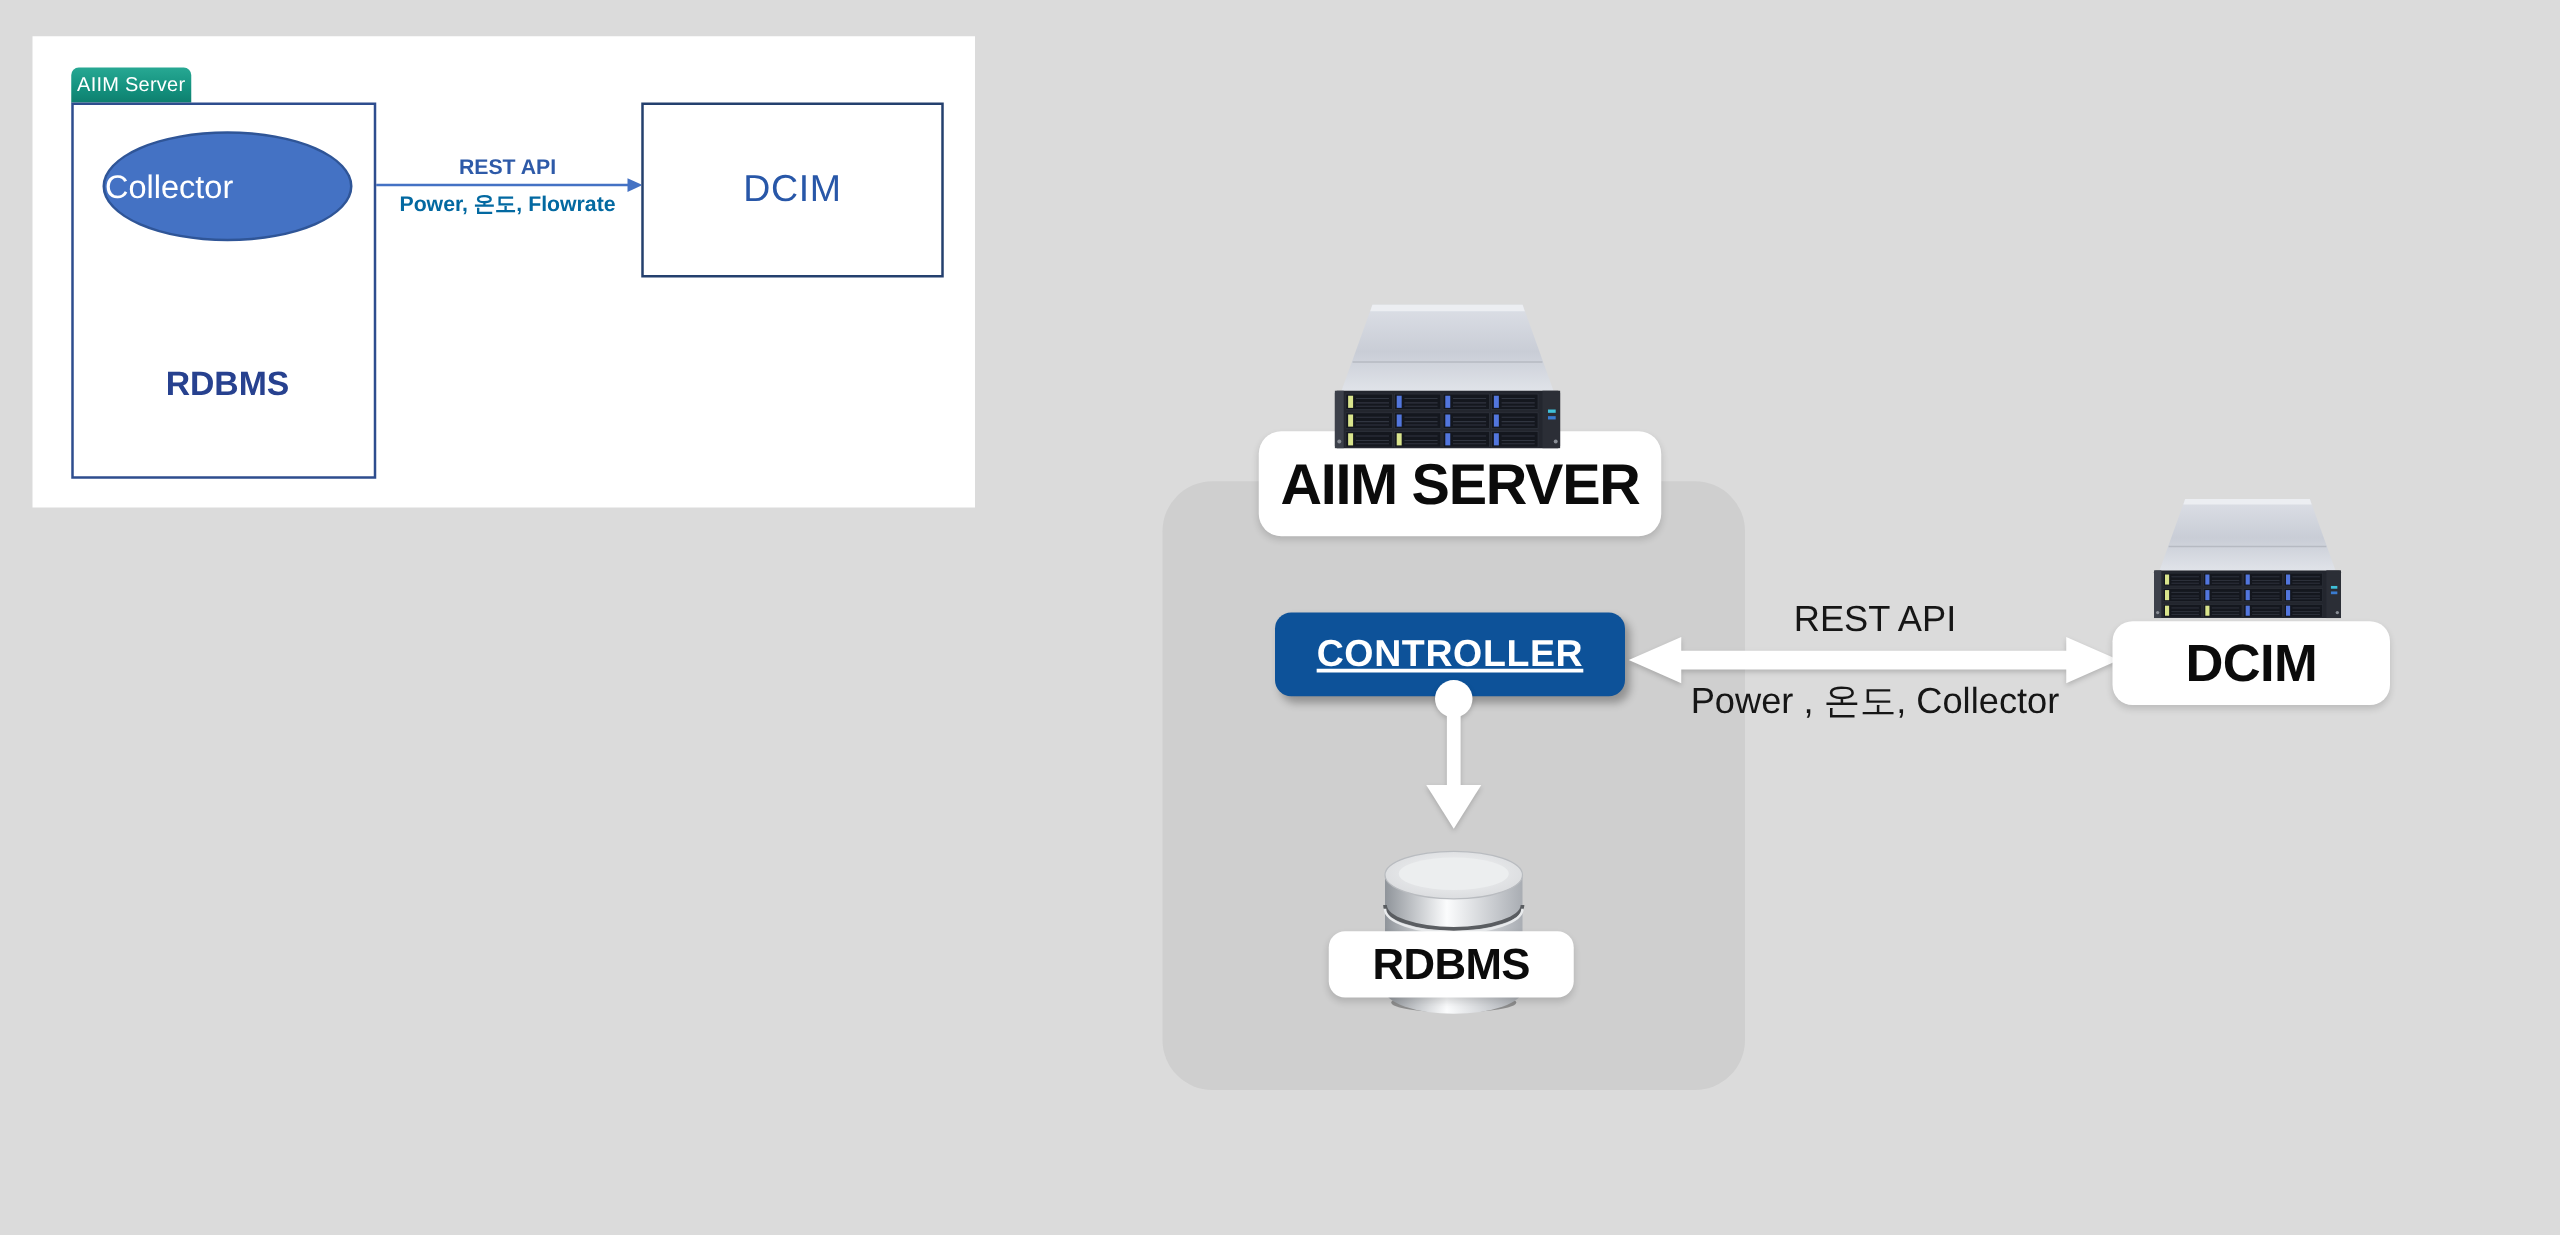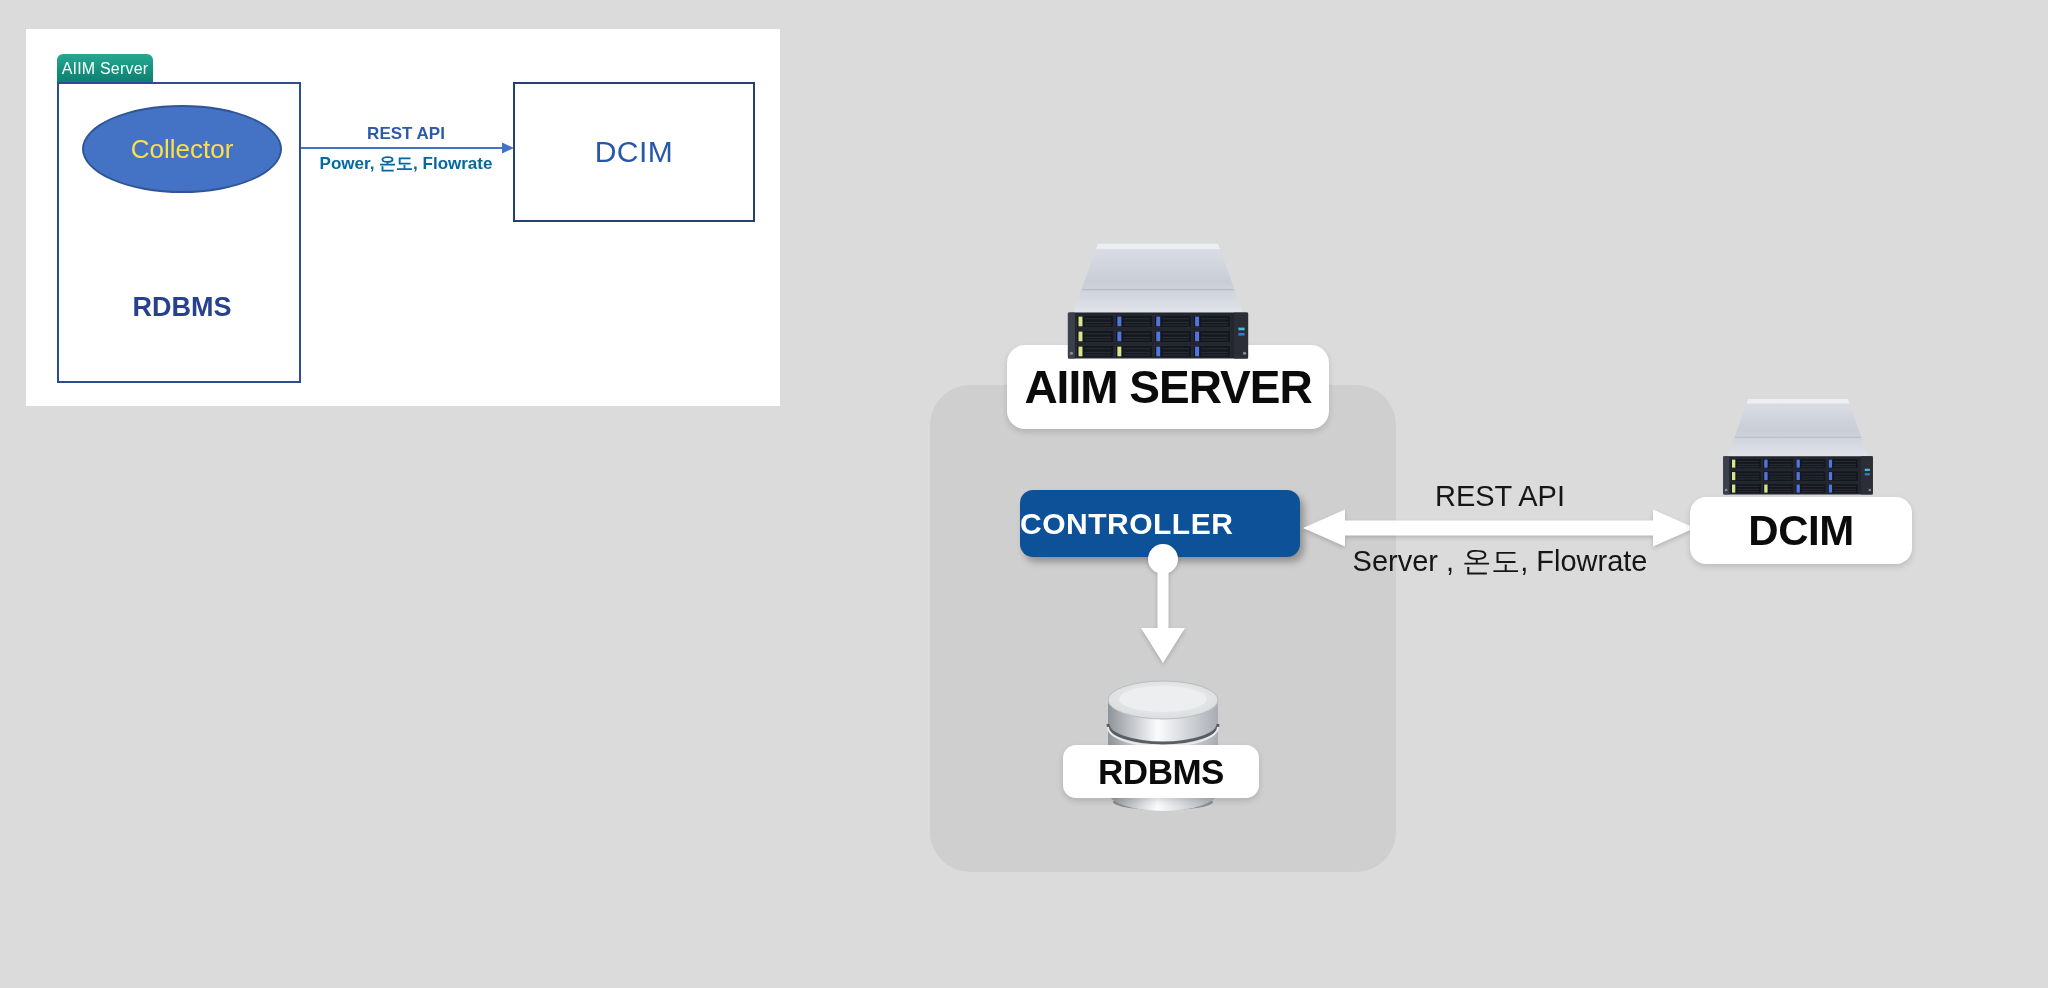--- a/index.html
+++ b/index.html
@@ -20,22 +20,22 @@
     color:#ffffff;font-size:16px;font-weight:500;
     display:flex;align-items:center;justify-content:center;letter-spacing:.2px;
   }
   .inset-box{
     left:57px;top:82px;width:244px;height:301px;
     border:2.5px solid #2e4d8e;background:#ffffff;box-sizing:border-box;
   }
   .collector{
     left:82px;top:105px;width:200px;height:88px;border-radius:50%;
     background:#4472c4;border:2px solid #2f5597;box-sizing:border-box;
-    display:flex;align-items:center;justify-content:center;
-    color:#fde047;font-size:26px;font-weight:400;
+    display:flex;align-items:center;
+    color:#ffffff;font-size:26px;font-weight:400;
   }
   .inset-rdbms-text{
     left:112px;top:292px;width:140px;text-align:center;
     color:#27418f;font-size:27px;font-weight:600;
   }
   .inset-dcim{
     left:513px;top:82px;width:242px;height:140px;
     border:2.5px solid #24406e;background:#ffffff;box-sizing:border-box;
     display:flex;align-items:center;justify-content:center;
     color:#2857a8;font-size:30px;font-weight:500;letter-spacing:.5px;
@@ -59,22 +59,22 @@
     box-shadow:0 3px 6px rgba(0,0,0,.14);
     display:flex;align-items:center;justify-content:center;
     color:#0b0b0b;font-weight:800;
   }
   .aiim-label{left:1007px;top:345px;width:322px;height:84px;font-size:46px;letter-spacing:-1px;}
   .rdbms-label{left:1063px;top:745px;width:196px;height:53px;font-size:35px;border-radius:13px;letter-spacing:-.5px;}
   .dcim-label{left:1690px;top:497px;width:222px;height:67px;font-size:42px;border-radius:16px;letter-spacing:-.5px;}
   .controller{
     left:1020px;top:490px;width:280px;height:67px;border-radius:13px;
     background:#0d5299;box-shadow:4px 5px 7px rgba(0,0,0,.30);
-    display:flex;align-items:center;
-    color:#ffffff;font-size:30px;font-weight:700;letter-spacing:.5px;
+    display:flex;align-items:center;justify-content:center;
+    color:#ffffff;font-size:30px;font-weight:700;letter-spacing:.5px;text-decoration:underline;
   }
   .rest-api-big{
     left:1330px;top:481px;width:340px;text-align:center;
     color:#161616;font-size:29px;font-weight:500;line-height:30px;
   }
   .flow-big{
     left:1280px;top:546px;width:440px;text-align:center;
     color:#161616;font-size:29px;font-weight:500;line-height:30px;
   }
   .shadowed-arrow{filter:drop-shadow(0 2px 2px rgba(0,0,0,.18));}
@@ -251,20 +251,20 @@
 </svg>
 
 <div class="abs rdbms-label label-card">
   <span>RDBMS</span>
 </div>
 
 <svg class="abs shadowed-arrow" style="left:1296px;top:500px" width="406" height="56" viewBox="0 0 406 56">
   <polygon points="7,28 49,9.5 49,20.5 357,20.5 357,9.5 399,28 357,46.5 357,35.5 49,35.5 49,46.5" fill="#ffffff"></polygon>
 </svg>
 <div class="abs rest-api-big">REST API</div>
-<div class="abs flow-big">Server , 온도, Flowrate</div>
+<div class="abs flow-big">Power , 온도, Collector</div>
 
 <div class="abs dcim-label label-card">
   <span>DCIM</span>
 </div>
 <svg class="abs" style="left:1710px;top:396px" width="176" height="103" viewBox="0 0 240 140">
   <use href="#rack"></use>
 </svg>
 
 </body></html>

